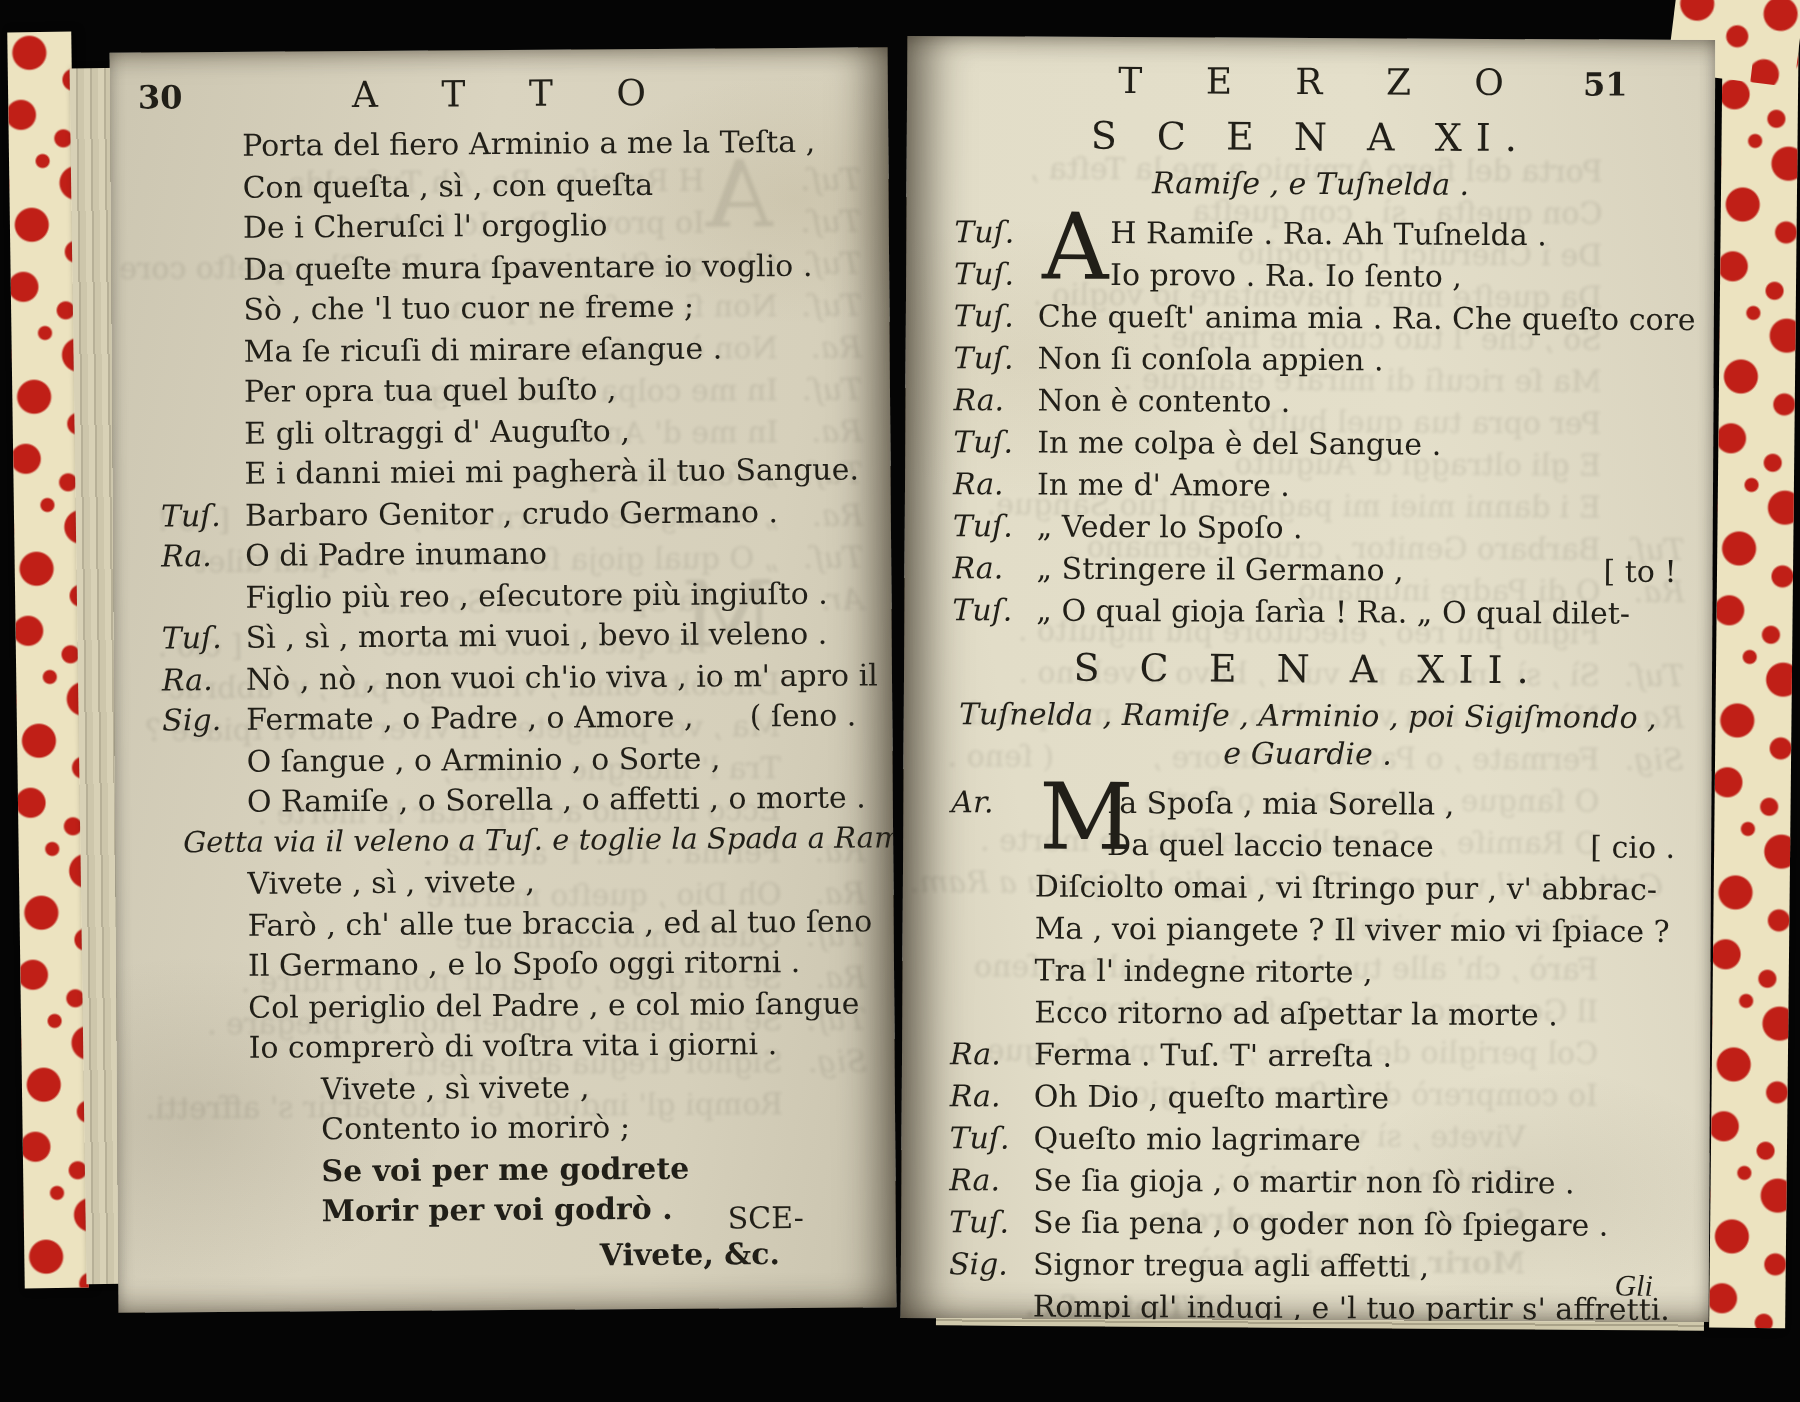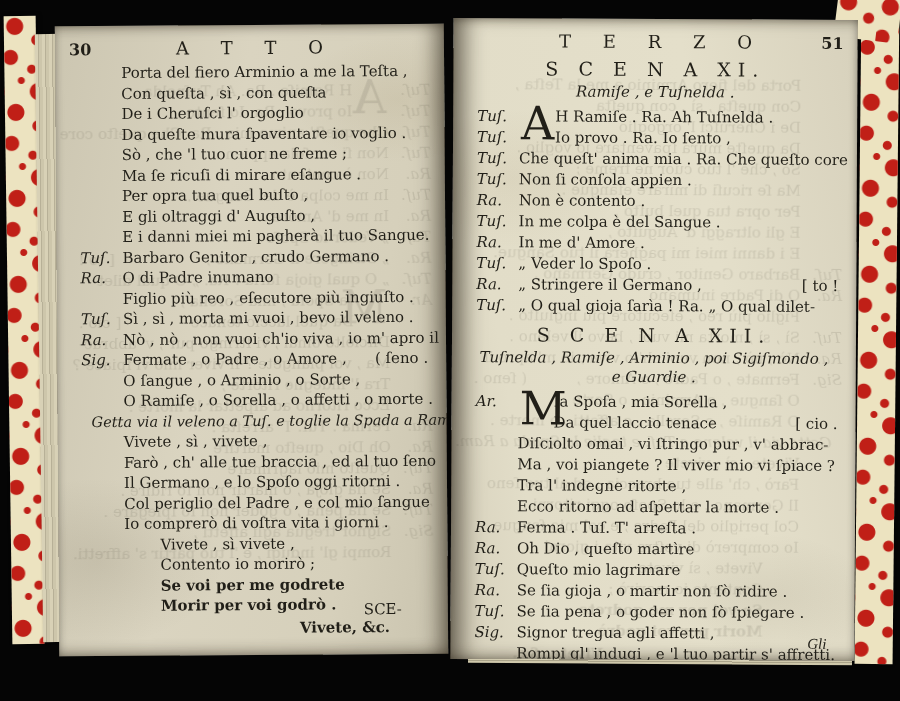--- a/index.html
+++ b/index.html
@@ -41,21 +41,21 @@
     background:
       radial-gradient(160px 100px at 15% 25%, rgba(130,110,70,.08), transparent 70%),
       radial-gradient(140px 90px at 80% 90%, rgba(60,50,30,.08), transparent 70%),
       linear-gradient(260deg,#d7d1bc,#e4dfca 35%,#e2ddc8 80%,#d5cfba);
     box-shadow:inset 18px 0 22px -8px rgba(25,18,8,.6), inset -4px 0 8px -4px rgba(0,0,0,.3),
                inset 0 -10px 14px -8px rgba(40,30,15,.35), inset 0 8px 10px -6px rgba(40,30,15,.3);}
 
   
   .pg-head{display:grid;grid-template-columns:52px 1fr 52px;align-items:baseline;padding:12px 14px 2px 14px;}
   .pg-num{font-size:16px;font-weight:bold;}
-  .pg-num.r{text-align:right;}
+  .pg-num.r{text-align:left;}
   .run-title{text-align:center;font-size:18px;letter-spacing:13px;text-indent:13px;}
 
   
   .textblock{position:relative;padding:2px 10px 0 24px;}
   .line{position:relative;padding-left:42px;font-size:15px;line-height:20.5px;white-space:nowrap;}
   .page-right .line{line-height:21px;font-size:15px;}
   .sp{font-style:italic;display:inline-block;width:42px;margin-left:-42px;}
   .rt{position:absolute;right:8px;}
   .sd{padding-left:10px;font-style:italic;font-size:14.5px;}
   .ind2{padding-left:78px;}

